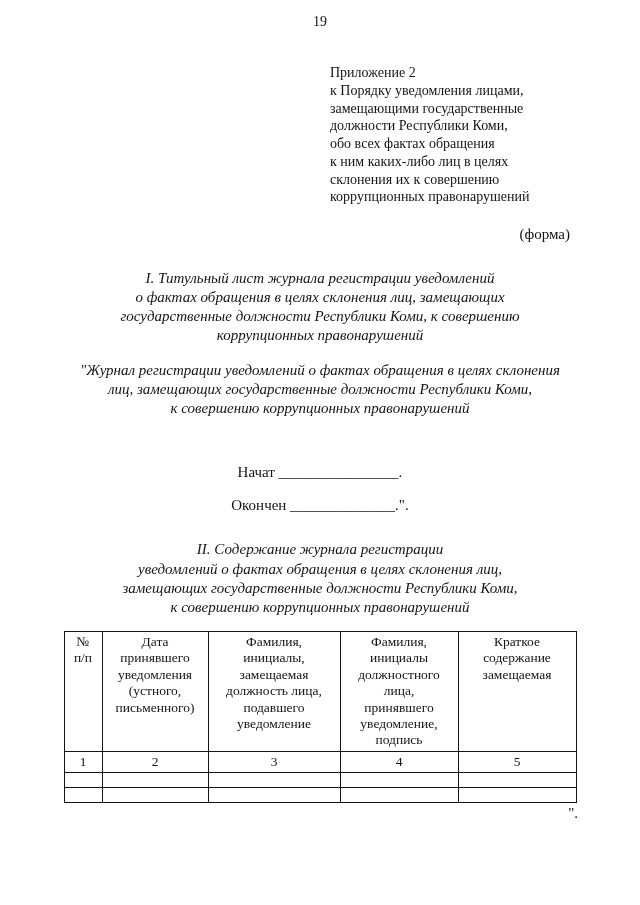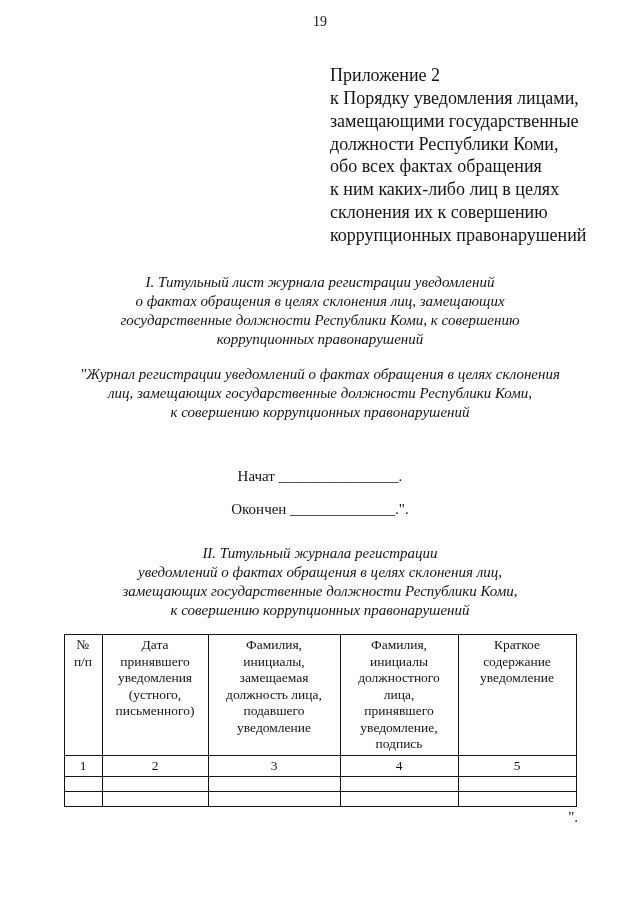--- a/index.html
+++ b/index.html
@@ -18,21 +18,21 @@
     height: 905px;
     padding-top: 14px;
   }
   .page-number {
     text-align: center;
     font-size: 14px;
   }
   .appendix-block {
     margin: 34px 0 0 330px;
     width: 268px;
-    font-size: 18px;
+    font-size: 14px;
     line-height: 1.27;
     white-space: pre-line;
   }
   .form-label {
     margin-top: 20px;
     padding-right: 70px;
     text-align: right;
     font-size: 15px;
   }
   .centered-block {
@@ -82,35 +82,36 @@
 
   <div class="appendix-block">Приложение 2
 к Порядку уведомления лицами,
 замещающими государственные
 должности Республики Коми,
 обо всех фактах обращения
 к ним каких-либо лиц в целях
 склонения их к совершению
 коррупционных правонарушений</div>
 
+  <div class="form-label">(форма)</div>
 
   <div class="centered-block section1-title">I. Титульный лист журнала регистрации уведомлений
 о фактах обращения в целях склонения лиц, замещающих
 государственные должности Республики Коми, к совершению
 коррупционных правонарушений</div>
 
   <div class="centered-block journal-title">"Журнал регистрации уведомлений о фактах обращения в целях склонения
 лиц, замещающих государственные должности Республики Коми,
 к совершению коррупционных правонарушений</div>
 
   <div class="started-line">Начат ________________.</div>
 
   <div class="finished-line">Окончен ______________.".</div>
 
-  <div class="centered-block section2-title">II. Титульный журнала регистрации
+  <div class="centered-block section2-title">II. Содержание журнала регистрации
 уведомлений о фактах обращения в целях склонения лиц,
 замещающих государственные должности Республики Коми,
 к совершению коррупционных правонарушений</div>
 
   <table class="journal">
     <colgroup>
       <col style="width:38px">
       <col style="width:106px">
       <col style="width:132px">
       <col style="width:118px">
@@ -133,21 +134,21 @@
 уведомление</th>
         <th>Фамилия,
 инициалы
 должностного
 лица,
 принявшего
 уведомление,
 подпись</th>
         <th>Краткое
 содержание
-уведомление</th>
+замещаемая</th>
       </tr>
     </thead>
     <tbody>
       <tr>
         <td class="num-cell">1</td>
         <td class="num-cell">2</td>
         <td class="num-cell">3</td>
         <td class="num-cell">4</td>
         <td class="num-cell">5</td>
       </tr>

